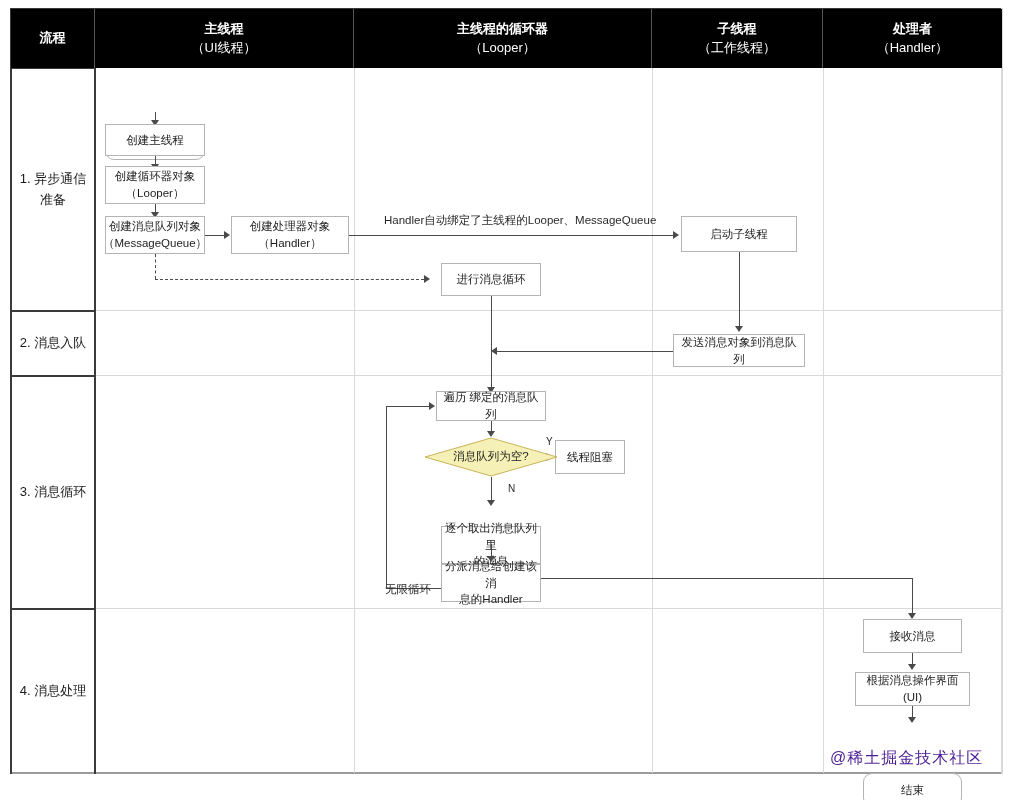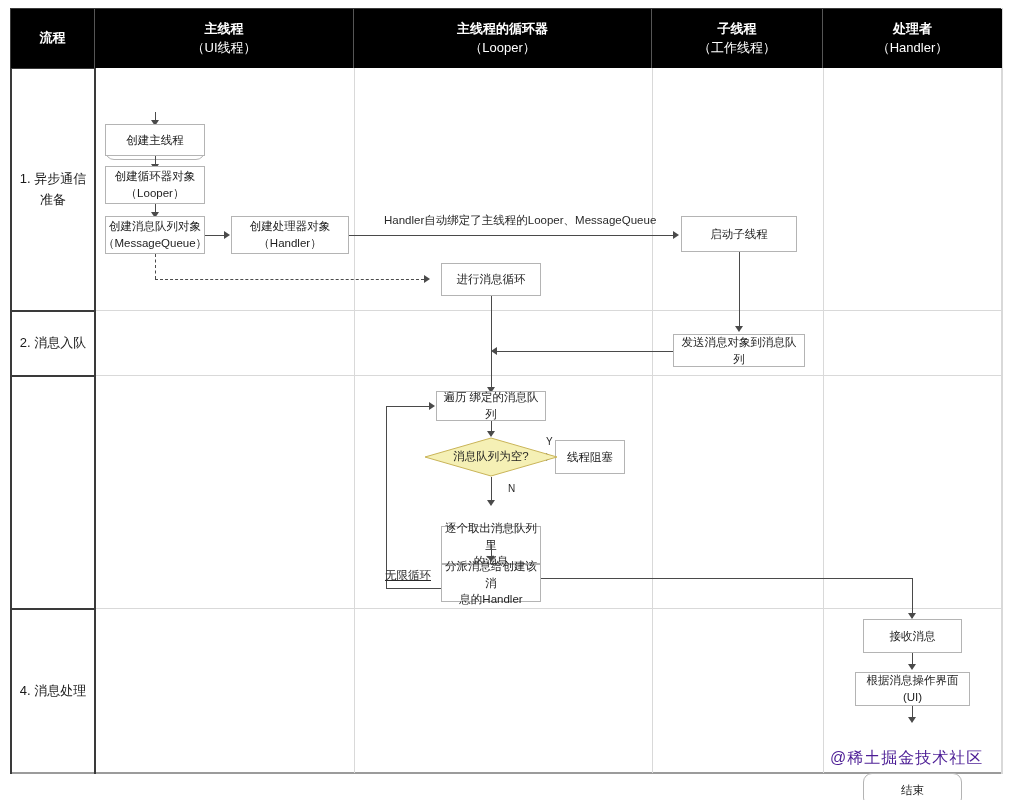--- a/index.html
+++ b/index.html
@@ -193,20 +193,21 @@
     <span class="l1">子线程</span>
     <span class="l2">（工作线程）</span>
   </div>
   <div class="header-cell" style="left:823px; top:9px; width:179px; height:59px; border-right:none;">
     <span class="l1">处理者</span>
     <span class="l2">（Handler）</span>
   </div>
 
   <div class="stage-cell" style="left:11px; top:69px;  width:84px; height:241px;">1. 异步通信准备</div>
   <div class="stage-cell" style="left:11px; top:312px; width:84px; height:63px;">2. 消息入队</div>
+  <div class="stage-cell" style="left:11px; top:377px; width:84px; height:231px;">3. 消息循环</div>
   <div class="stage-cell" style="left:11px; top:610px; width:84px; height:162px;">4. 消息处理</div>
 
   <div class="node rounded" style="left:105px; top:76px; width:100px; height:36px;">
     <span>开始</span>
   </div>
 
   <div class="conn v" style="left:155px; top:112px; height:10px;"></div>
   <div class="arrow down" style="left:151px; top:120px;"></div>
 
   <div class="node" style="left:105px; top:124px; width:100px; height:32px;">
@@ -310,21 +311,21 @@
     <div>
       <span>分派消息给创建该消</span>
       <span class="sub">息的Handler</span>
     </div>
   </div>
 
   <div class="conn h" style="left:386px; top:588px; width:55px;"></div>
   <div class="conn v" style="left:386px; top:406px; height:183px;"></div>
   <div class="conn h" style="left:386px; top:406px; width:44px;"></div>
   <div class="arrow right" style="left:429px; top:402px;"></div>
-  <div class="edge-label" style="left:385px; top:570px;text-decoration:underline;">无限循环</div>
+  <div class="edge-label" style="left:385px; top:584px;">无限循环</div>
 
   <div class="conn h" style="left:541px; top:578px; width:371px;"></div>
   <div class="conn v" style="left:912px; top:578px; height:40px;"></div>
   <div class="arrow down" style="left:908px; top:613px;"></div>
 
   <div class="node" style="left:863px; top:619px; width:99px; height:34px;">
     <span>接收消息</span>
   </div>
 
   <div class="conn v" style="left:912px; top:653px; height:15px;"></div>

